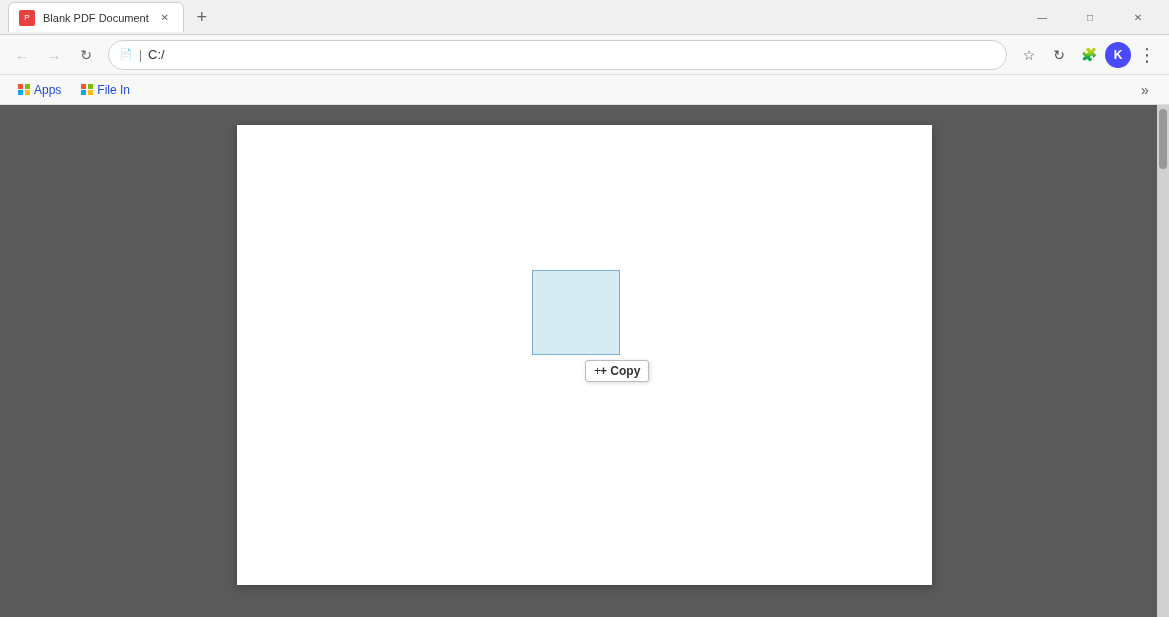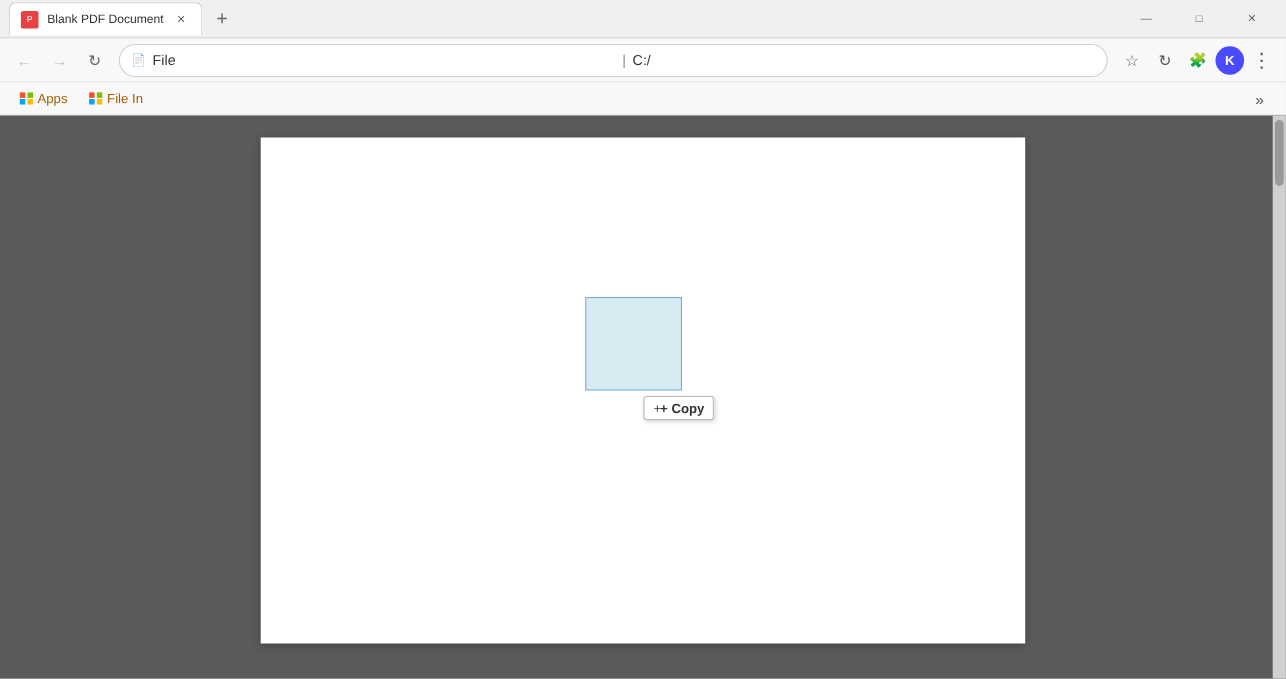--- a/index.html
+++ b/index.html
@@ -207,21 +207,21 @@
     }
 
     .bookmark-item {
       display: flex;
       align-items: center;
       gap: 4px;
       padding: 2px 8px;
       border-radius: 4px;
       cursor: pointer;
       font-size: 12px;
-      color: #a16207;
+      color: #1d4ed8;
     }
 
     
     .main-content {
       display: flex;
       height: calc(617px - 35px - 40px - 30px);
       background: #5a5a5a;
       position: relative;
     }
 
@@ -313,21 +313,20 @@
     <div class="win-btn close">✕</div>
   </div>
 </div>
 
 <div class="nav-bar">
   <div class="nav-btn disabled">←</div>
   <div class="nav-btn disabled">→</div>
   <div class="nav-btn">↻</div>
   <div class="address-bar">
     <span class="lock-icon">📄</span>
-    <span class="address-text">File</span>
     <span style="color:#888;font-size:13px;"> | </span>
     <span class="address-text">C:/</span>
   </div>
   <div class="nav-right-icons">
     <div class="nav-icon-btn">☆</div>
     <div class="nav-icon-btn">
       <span style="font-size:14px;">↻</span>
     </div>
     <div class="nav-icon-btn">
       <span style="font-size:13px;">🧩</span>

